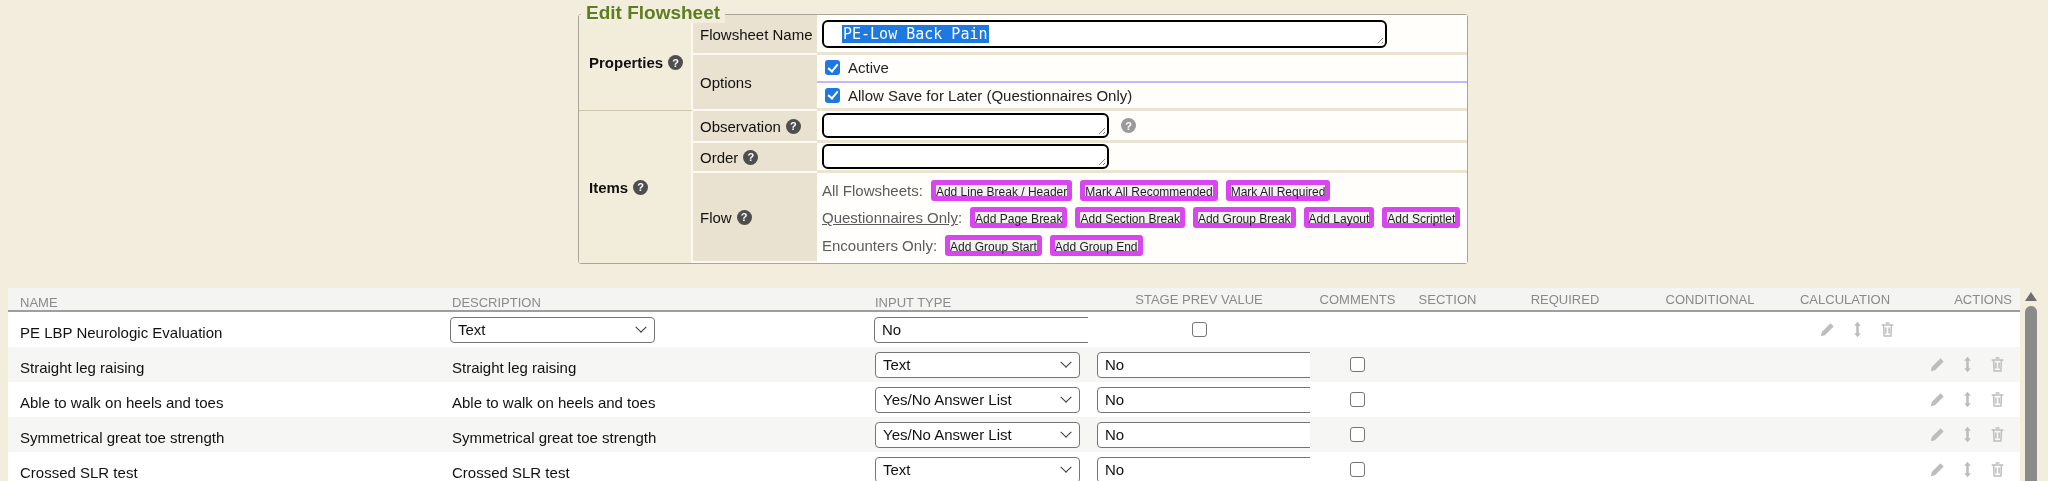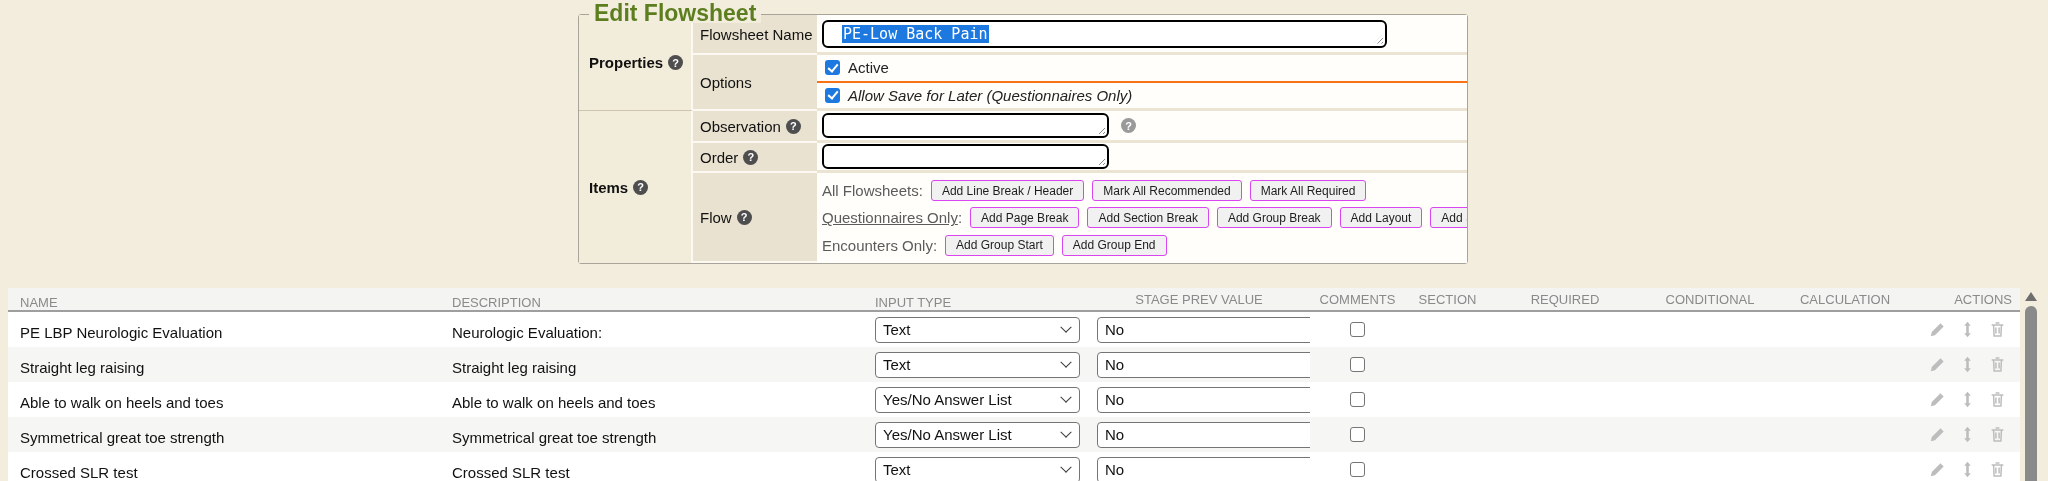--- a/index.html
+++ b/index.html
@@ -1,21 +1,21 @@
 <!DOCTYPE html>
 <html><head>
 <meta charset="utf-8">
 <style>
   * { margin:0; padding:0; box-sizing:border-box; }
   html,body { width:2048px; height:481px; overflow:hidden; }
   body { background:#f3edde; font-family:"Liberation Sans", sans-serif; color:#111; position:relative; }
 
   
   .fs { position:absolute; left:578px; top:14px; width:890px; border:1px solid #a9a49a; border-radius:3px; background:#f2edda; }
-  .fs-legend { position:absolute; top:-12px; left:10px; padding:0 5px; background:#f3edde; color:#5d7e1f; font-weight:bold; font-size:23px; line-height:20px; }
+  .fs-legend { position:absolute; top:-12px; left:2px; padding:0 5px; background:#f3edde; color:#5d7e1f; font-weight:bold; font-size:19px; line-height:20px; }
   .fs-grid { display:grid; grid-template-columns:114px 124px 1fr; grid-template-rows:40px 56px 32px 30px 90px; width:100%; }
   .cell { overflow:hidden; }
   .col1 { background:#f2edda; padding:0 4px 0 10px; display:flex; align-items:center; gap:5px; font-weight:bold; font-size:15px; border-right:2px solid #fbf9f1; }
   .col1-props { grid-column:1; grid-row:1 / 3; border-bottom:1px solid #cdc5ad; }
   .col1-items { grid-column:1; grid-row:3 / 6; }
   .col2 { background:#e9e2d0; grid-column:2; padding:0 4px 0 7px; display:flex; align-items:center; gap:5px; font-size:15px; border-bottom:2px solid #fbf9f1; }
   .col2:last-of-type { border-bottom:none; }
   .col3 { background:#fffefb; grid-column:3; display:flex; align-items:center; padding:0 0 0 5px; border-bottom:3px solid #ebe4d2; }
   .nb { border-bottom:none; }
 
@@ -23,31 +23,31 @@
   .help.light { background:#9a9a9a; }
 
   .textarea { position:relative; background:#fff; border:2px solid #000; border-radius:6px; height:28px; display:flex; align-items:center; padding:0 6px; }
   .textarea .resize { position:absolute; right:2px; bottom:2px; width:9px; height:9px; background:repeating-linear-gradient(135deg, transparent 0 2px, #8a8a8a 2px 3px); clip-path:polygon(100% 0, 100% 100%, 0 100%); }
   .ta-name { width:565px; }
   .ta-small { width:287px; height:25px; }
   .sel-text { font-family:"DejaVu Sans Mono", monospace; font-size:15px; background:#1d79e0; color:#fff; padding:0 1px; white-space:pre;margin-left:12px; }
 
   .optrows { flex-direction:column; align-items:stretch; padding:0; }
   .optline { flex:1; display:flex; align-items:center; gap:8px; padding-left:8px; font-size:15px; color:#222; }
-  .optline + .optline { border-top:2px solid #f97316;font-style:italic; }
+  .optline + .optline { border-top:2px solid #c4b5fd; }
   .cb { width:15px; height:15px; border-radius:3px; flex:0 0 auto; position:relative; cursor:pointer; }
   .cb.checked { background:#1d79e0; }
   .cb.checked::after { content:""; position:absolute; left:5px; top:1.5px; width:4px; height:8px; border-right:2px solid #fff; border-bottom:2px solid #fff; transform:rotate(40deg); }
   .cb.empty { background:#fff; border:1.6px solid #757575; }
 
   .flowlines { flex-direction:column; align-items:stretch; padding:4px 0 4px 5px; }
   .flowline { flex:1; display:flex; align-items:center; gap:8px; }
   .grouplabel { font-size:15px; color:#5b5b5b; white-space:nowrap; }
   .grouplabel .ul { text-decoration:underline; }
-  .btn { font-family:"Liberation Sans", sans-serif; font-size:12px; color:#1d1d1d; background:#f1f1f1; border:1px solid #d946ef; border-radius:3px; height:21px; padding:0 10px; cursor:pointer; white-space:nowrap; }
+  .btn { font-family:"Liberation Sans", sans-serif; font-size:12px; color:#1d1d1d; background:#f1f1f1; border:5px solid #d946ef; border-radius:3px; height:21px; padding:0 0; cursor:pointer; white-space:nowrap; }
 
   
   .tbl { position:absolute; left:8px; top:288px; width:2012px; }
   .trow { display:grid; grid-template-columns:432px 425px 223px 222px 95px 85px 150px 140px 130px 1fr; align-items:center; }
   .thead { height:24px; background:#f4f4f2; border-bottom:2px solid #9e9e9e; color:#8a8a8a; font-size:13px; }
   .thead .th { padding:0 4px; white-space:nowrap; }
   .th.left, .td.left { text-align:left; padding-left:12px;margin-top:6px; }
   .th.ctr, .td.ctr { text-align:center; justify-self:stretch; }
   .drow { height:35px; font-size:15px; }
   .drow:nth-child(odd) { background:#ffffff; }
@@ -167,21 +167,20 @@
     <div class="th ctr">COMMENTS</div>
     <div class="th ctr">SECTION</div>
     <div class="th ctr">REQUIRED</div>
     <div class="th ctr">CONDITIONAL</div>
     <div class="th ctr">CALCULATION</div>
     <div class="th ctr" style="text-align:right; padding-right:8px;">ACTIONS</div>
   </div>
   <div id="table-body">
   <div class="trow drow">
     <div class="td left">PE LBP Neurologic Evaluation</div>
-    <div class="td left">Neurologic Evaluation:</div>
     <div class="td">
       <div class="select sel-input">
         <span>Text</span>
         <span class="chev"></span>
       </div>
     </div>
     <div class="td">
       <div class="select sel-stage">
         <span>No</span>
         <span class="chev"></span>

